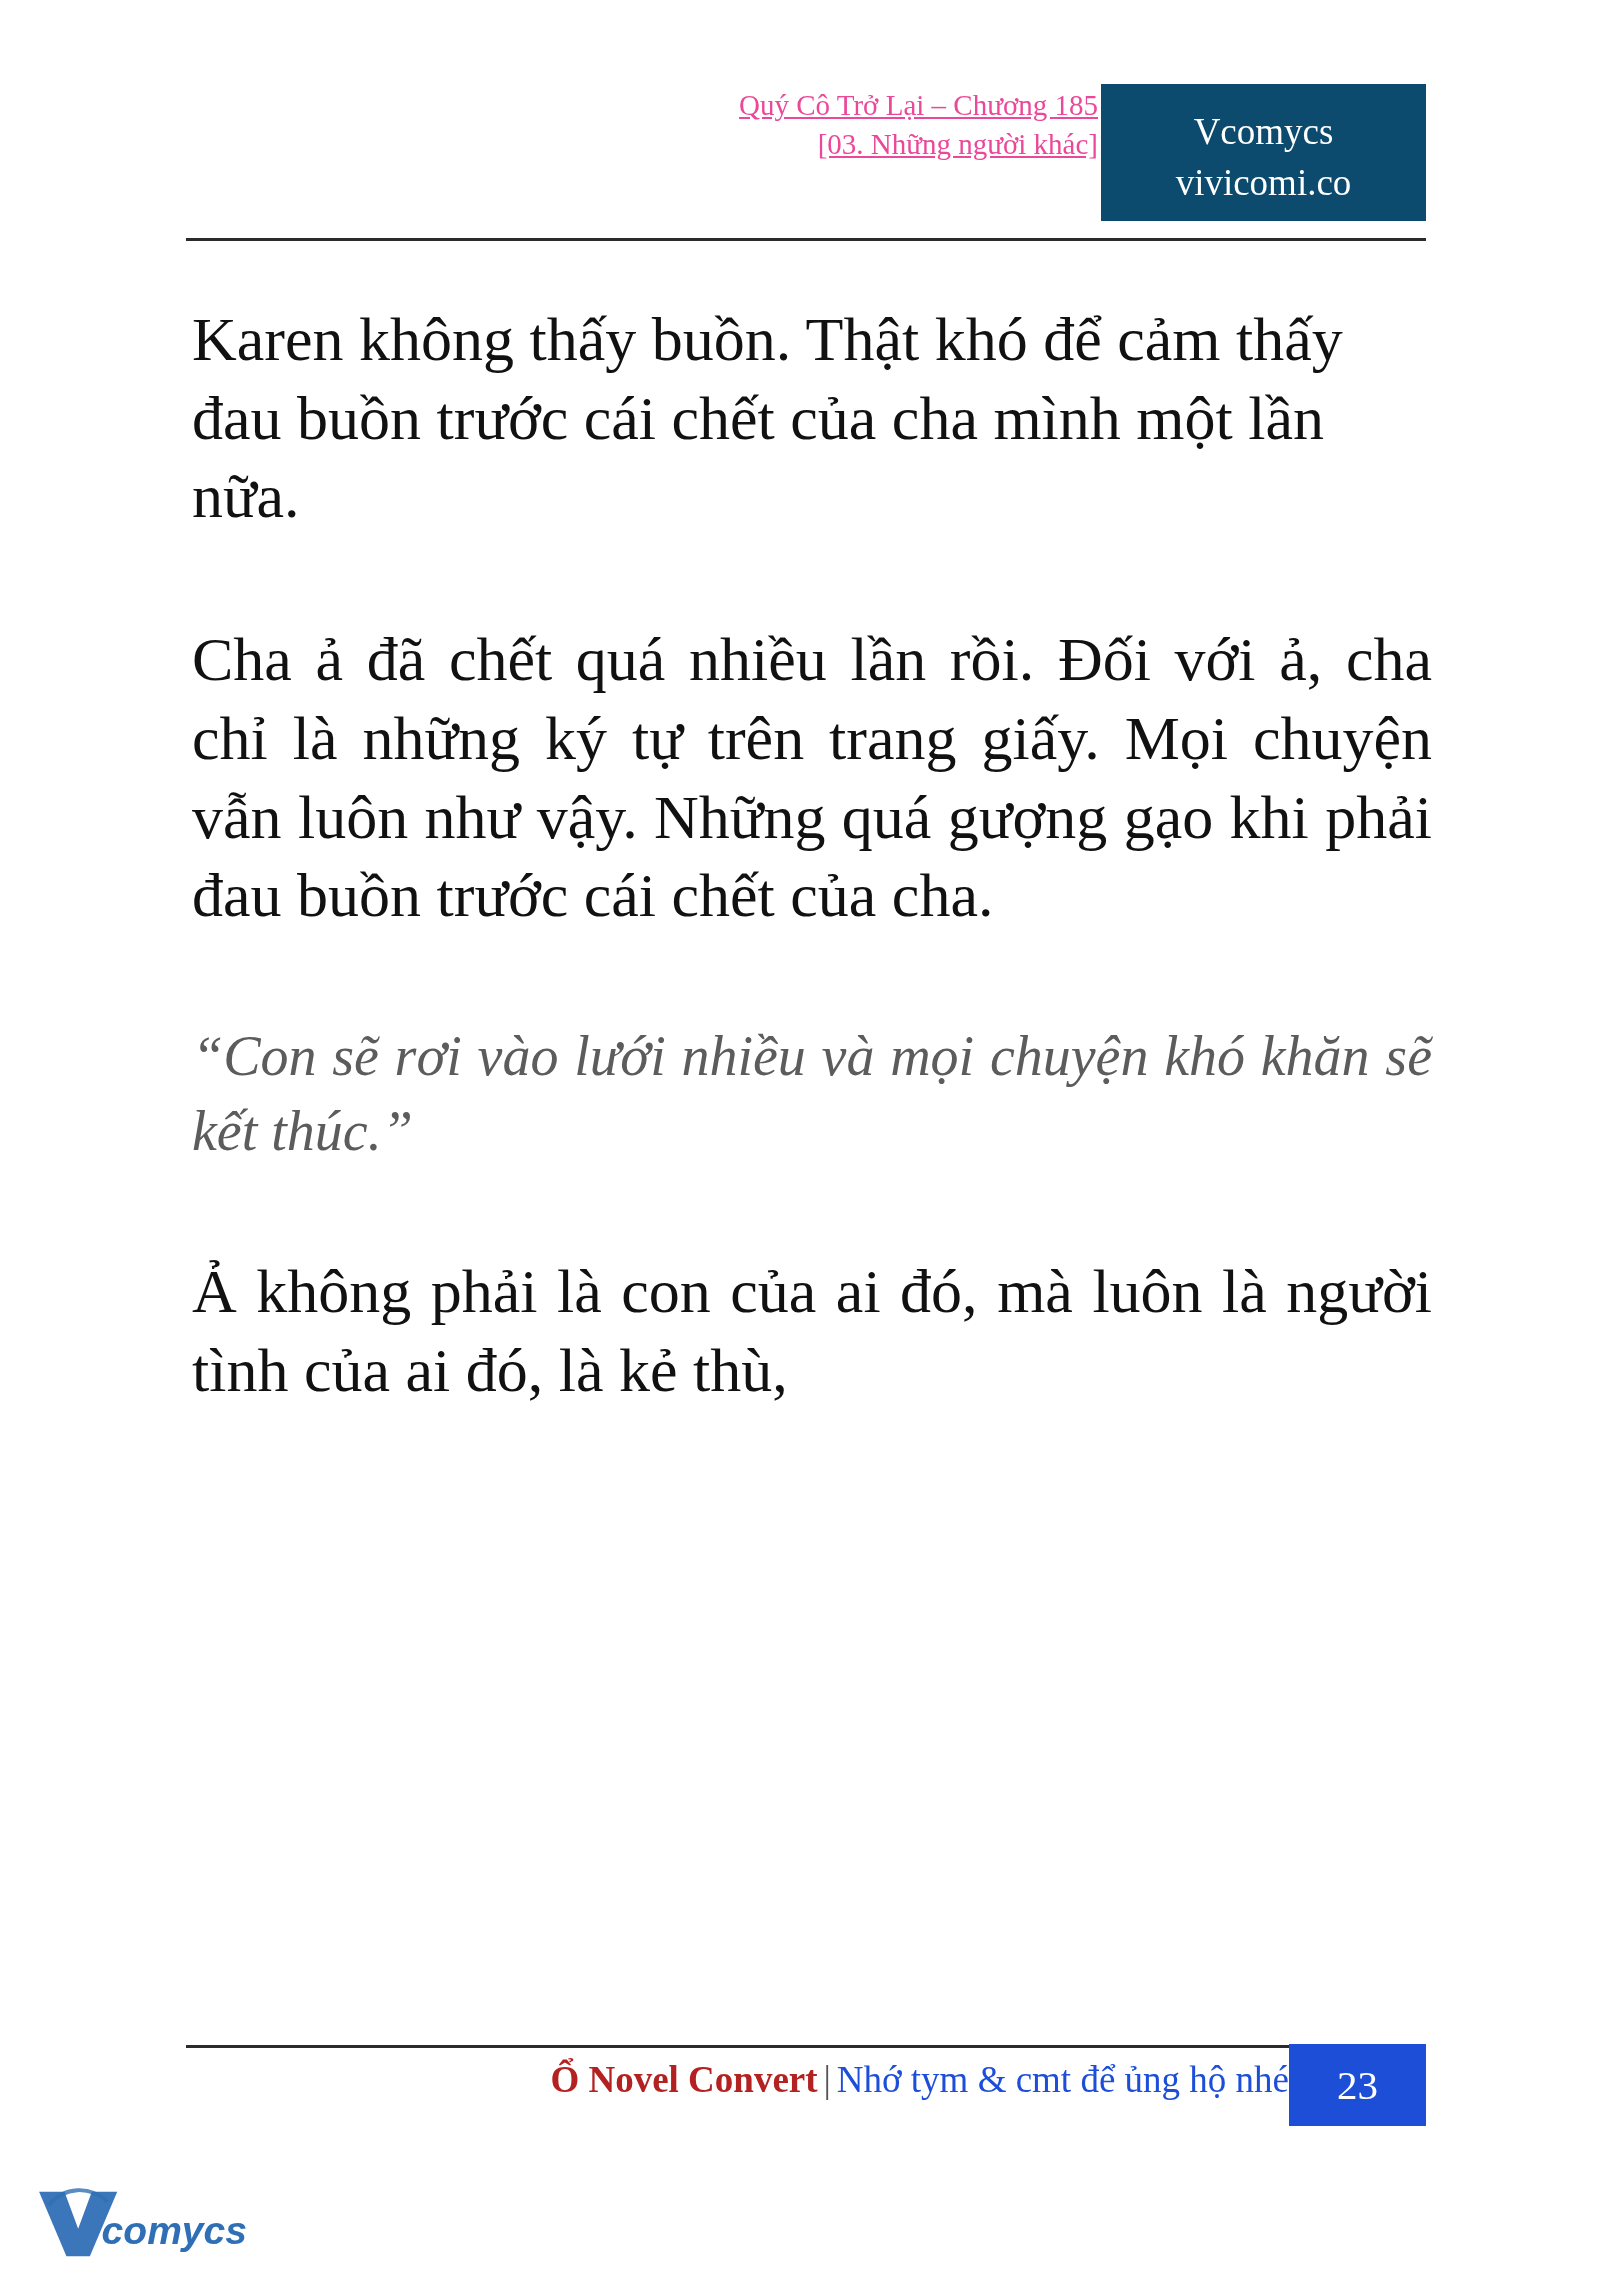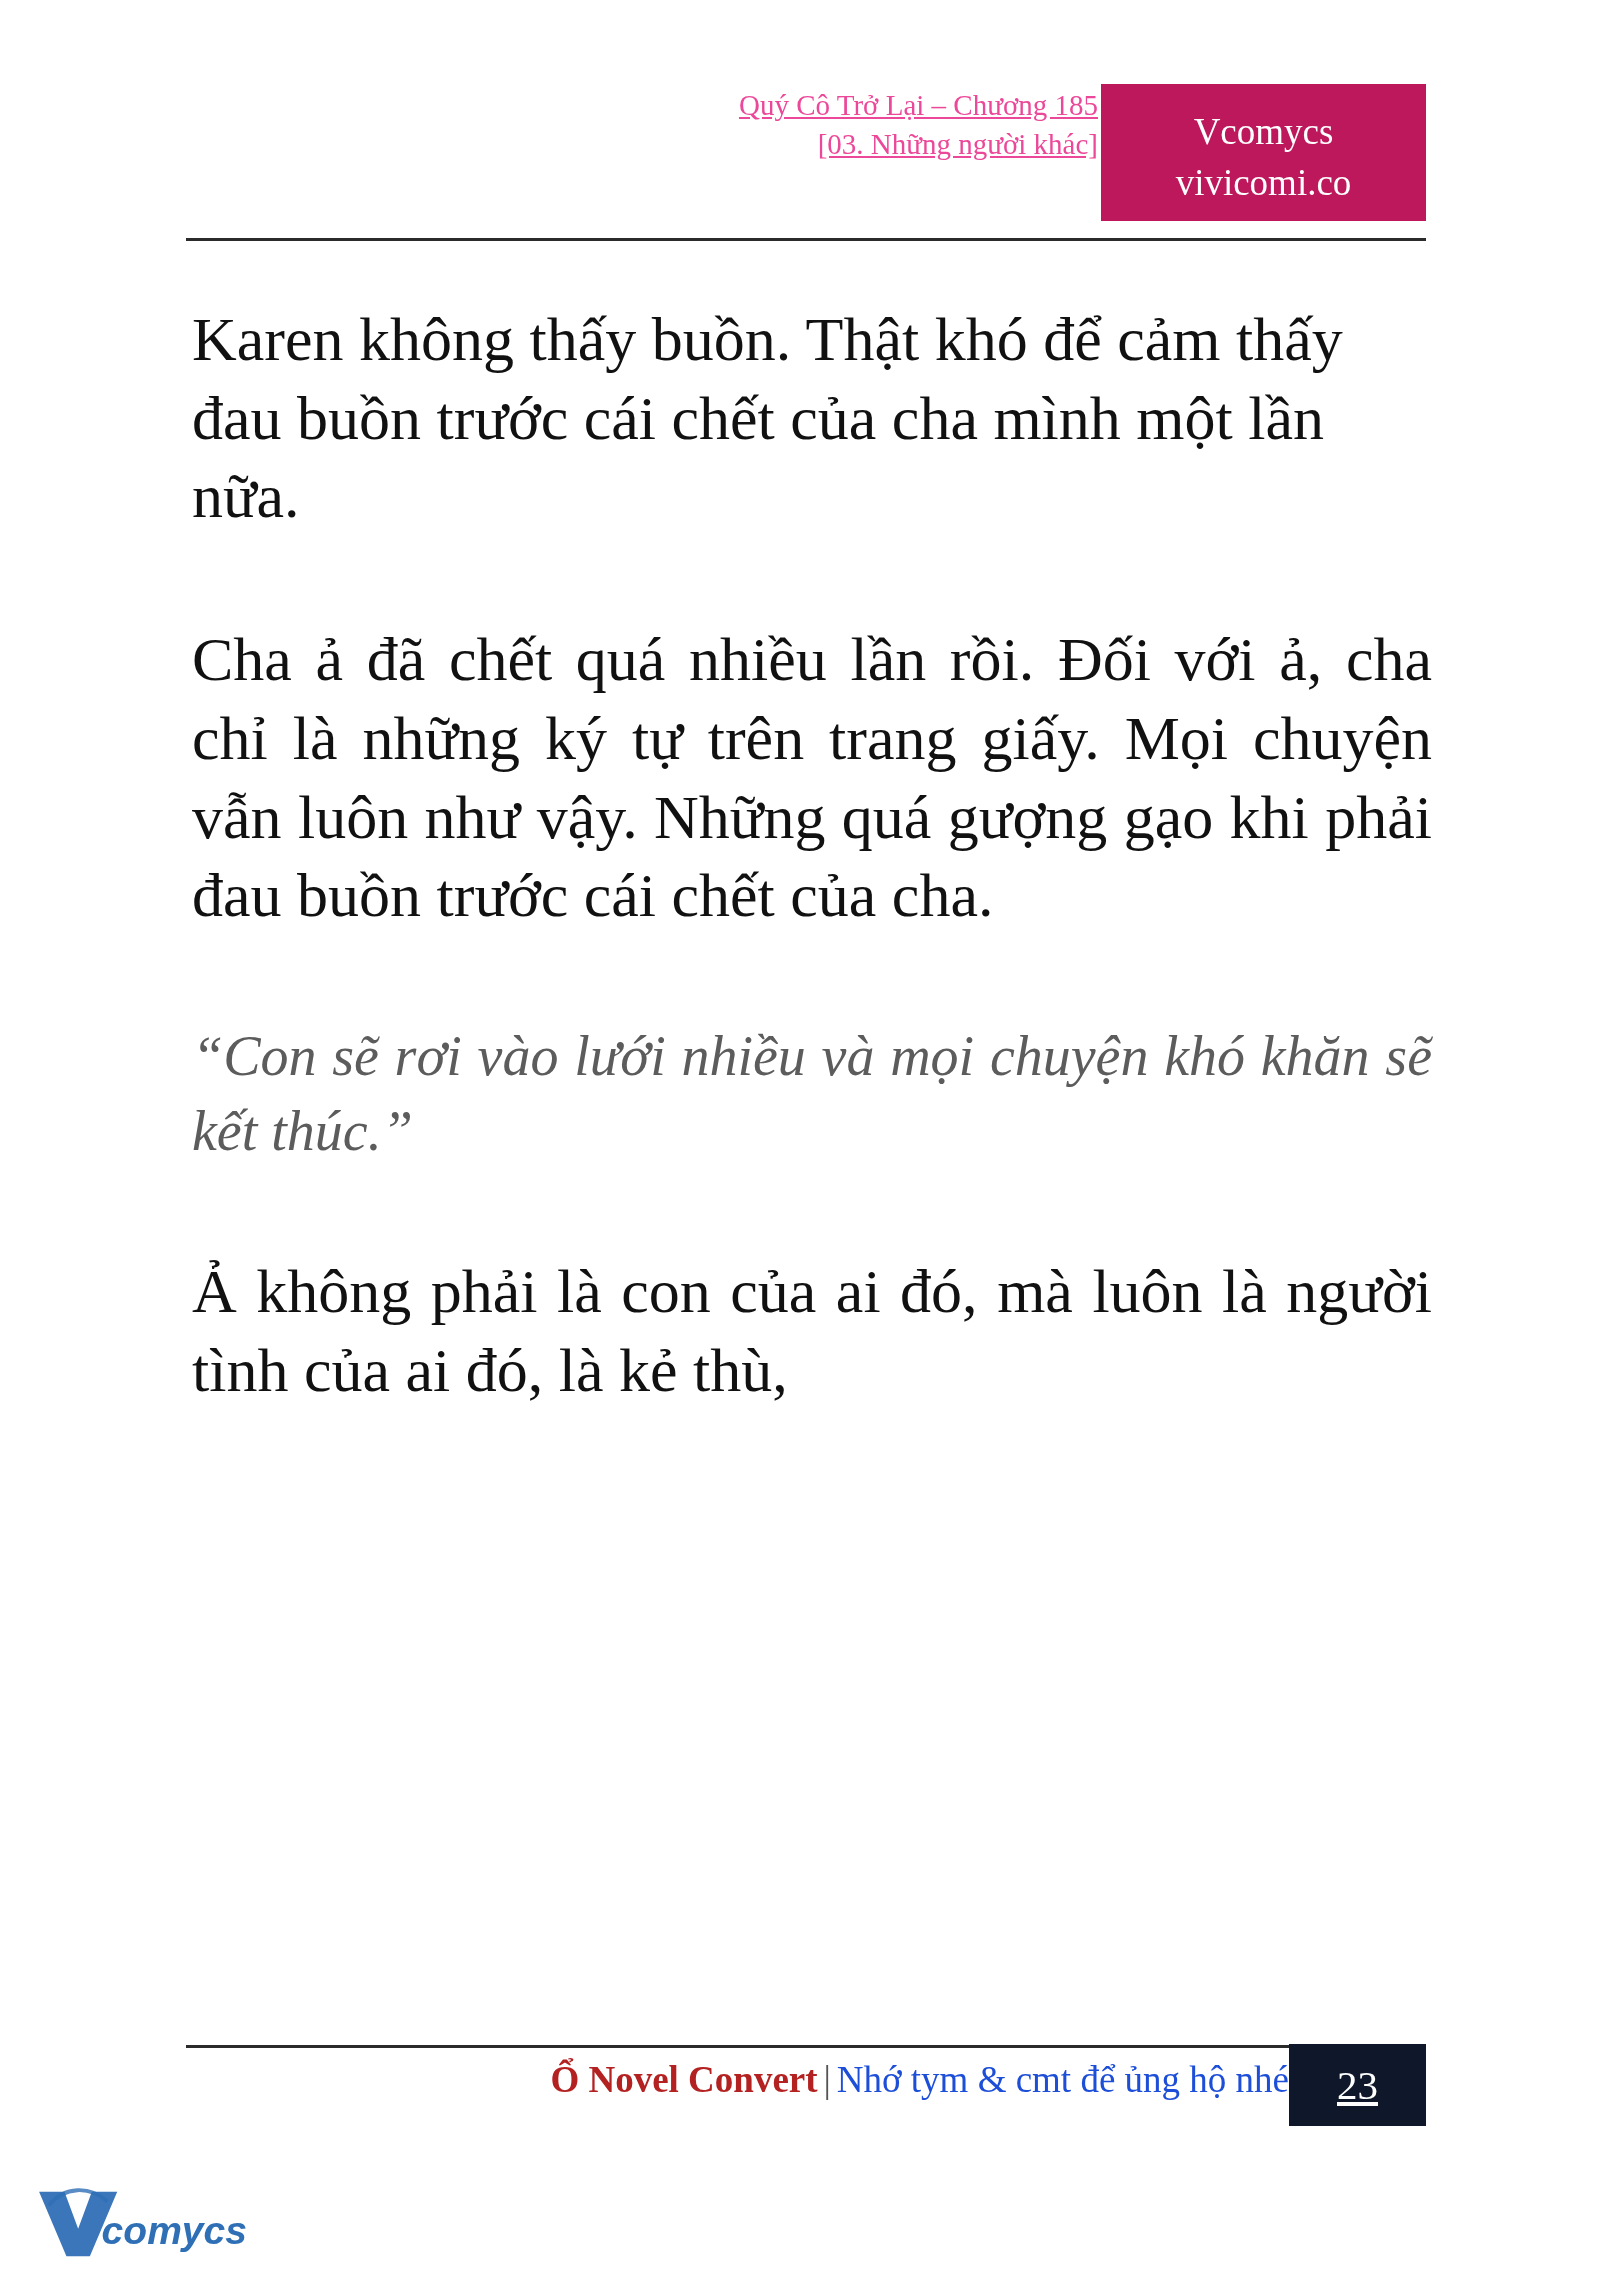--- a/index.html
+++ b/index.html
@@ -44,21 +44,21 @@
   }
   .header-line1 { display: block; }
   .header-line2 { display: block; }
 
   .header-badge {
     position: absolute;
     right: 0;
     top: -2px;
     width: 325px;
     height: 137px;
-    background: #be185d;
+    background: #0c4a6e;
     color: #ffffff;
     text-align: center;
     font-size: 37px;
     line-height: 1.38;
     padding-top: 21.6px;
     box-sizing: border-box;
   }
   .header-badge span { display: block; }
 
   .header-rule {
@@ -134,26 +134,25 @@
   .footer-note {
     color: #1d4ed8;
     text-align: right;
   }
   .page-number {
     position: absolute;
     right: 0;
     top: -5.9px;
     width: 137px;
     height: 82px;
-    background: #0f172a;
+    background: #1d4ed8;
     color: #ffffff;
     font-size: 41px;
     text-align: center;
     line-height: 82px;
-    text-decoration: underline;
   }
 
   
   .watermark {
     position: absolute;
     left: 35px;
     top: 2178px;
     width: 225px;
     height: 84px;
   }

